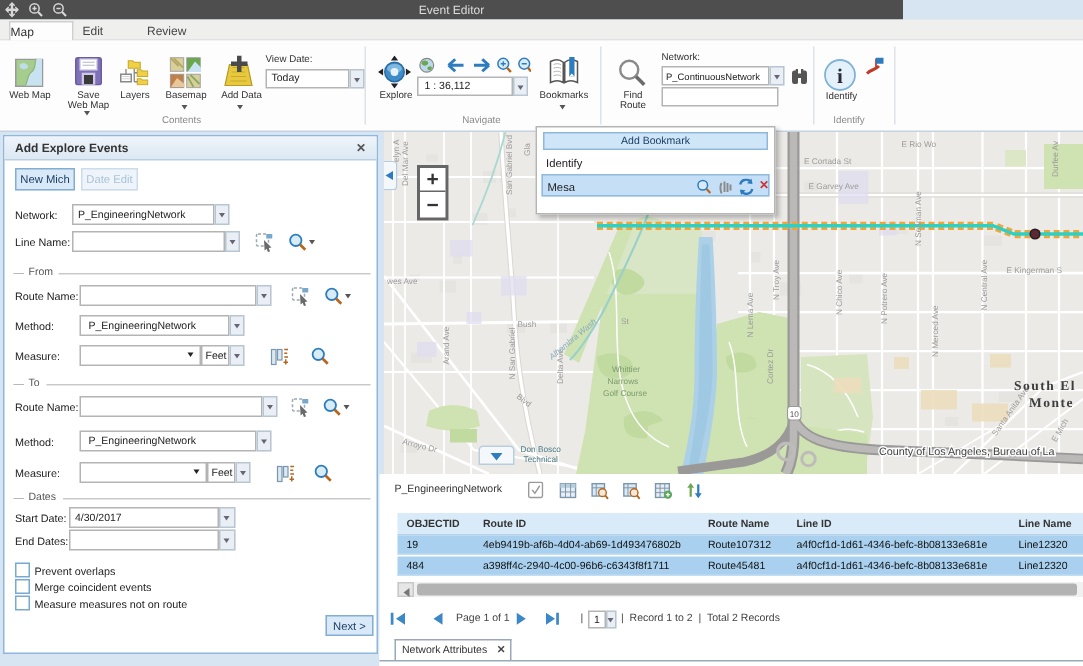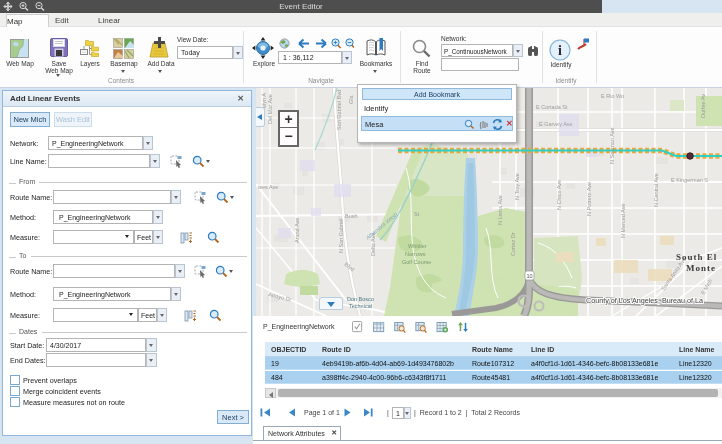--- a/index.html
+++ b/index.html
@@ -59,21 +59,21 @@
           <path d="M38.4 7 L41 9.6" stroke-width="1.4"></path>
       <path d="M34.6 4.6 L37.4 4.6"></path>
     </g>
   </svg>
   <div class="title">Event Editor</div>
 </div>
 
 <div class="abs" id="tabbar">
   <div class="tab active" style="left:6px;width:43px;">Map</div>
   <div class="tab" style="left:55px;width:38px;">Edit</div>
-  <div class="tab" style="left:98px;width:50px;">Linear</div>
+  <div class="tab" style="left:98px;width:50px;">Review</div>
 </div>
 
 <div class="abs" id="ribbon">
   <div class="rsep" style="left:243px"></div>
   <div class="rsep" style="left:400px"></div>
   <div class="rsep" style="left:542px"></div>
   <div class="rsep" style="left:596px"></div>
   <div class="glabel" style="left:95px;width:52px;">Contents</div>
   <div class="glabel" style="left:295px;width:52px;">Navigate</div>
   <div class="glabel" style="left:540px;width:52px;">Identify</div>
@@ -206,25 +206,25 @@
   <div class="blabel" style="left:548px;top:34px;width:26px;">Identify</div>
   <svg class="abs" style="left:577px;top:11px" width="14" height="13" viewBox="0 0 14 13">
     <path d="M1 11 C4 8 6 9 9 6" stroke="#c0392b" stroke-width="2" fill="none"></path>
     <path d="M7 1 L7 7" stroke="#c0392b" stroke-width="1.2"></path>
     <rect x="7" y="0.5" width="5" height="4" fill="#2e7cc0"></rect>
   </svg>
 </div>
 
 <div class="abs" id="panel">
   <div id="phead">
-        <span>Add Linear Events</span>
+        <span>Add Explore Events</span>
         <span class="x">✕</span>
       </div>
   <div class="btn1" style="left:7px;top:21px;width:40px;height:15px;line-height:14px;">New Mich</div>
-  <div class="btn2" style="left:51px;top:21px;width:38px;height:15px;line-height:14px;">Wash Edit</div>
+  <div class="btn2" style="left:51px;top:21px;width:38px;height:15px;line-height:14px;">Date Edit</div>
 
   <div class="plabel" style="left:7px;top:48px;">Network:</div>
   <div class="combo" style="left:45px;top:45px;width:95px;height:14px;">
         <span style="position:absolute;left:3px;top:3px;">P_EngineeringNetwork</span>
       </div>
   <div class="cbtn" style="left:140px;top:45px;width:10px;height:14px;"></div>
 
   <div class="plabel" style="left:7px;top:66px;">Line Name:</div>
   <div class="combo" style="left:45px;top:63px;width:102px;height:14px;"></div>
   <div class="cbtn" style="left:147px;top:63px;width:10px;height:14px;"></div>

